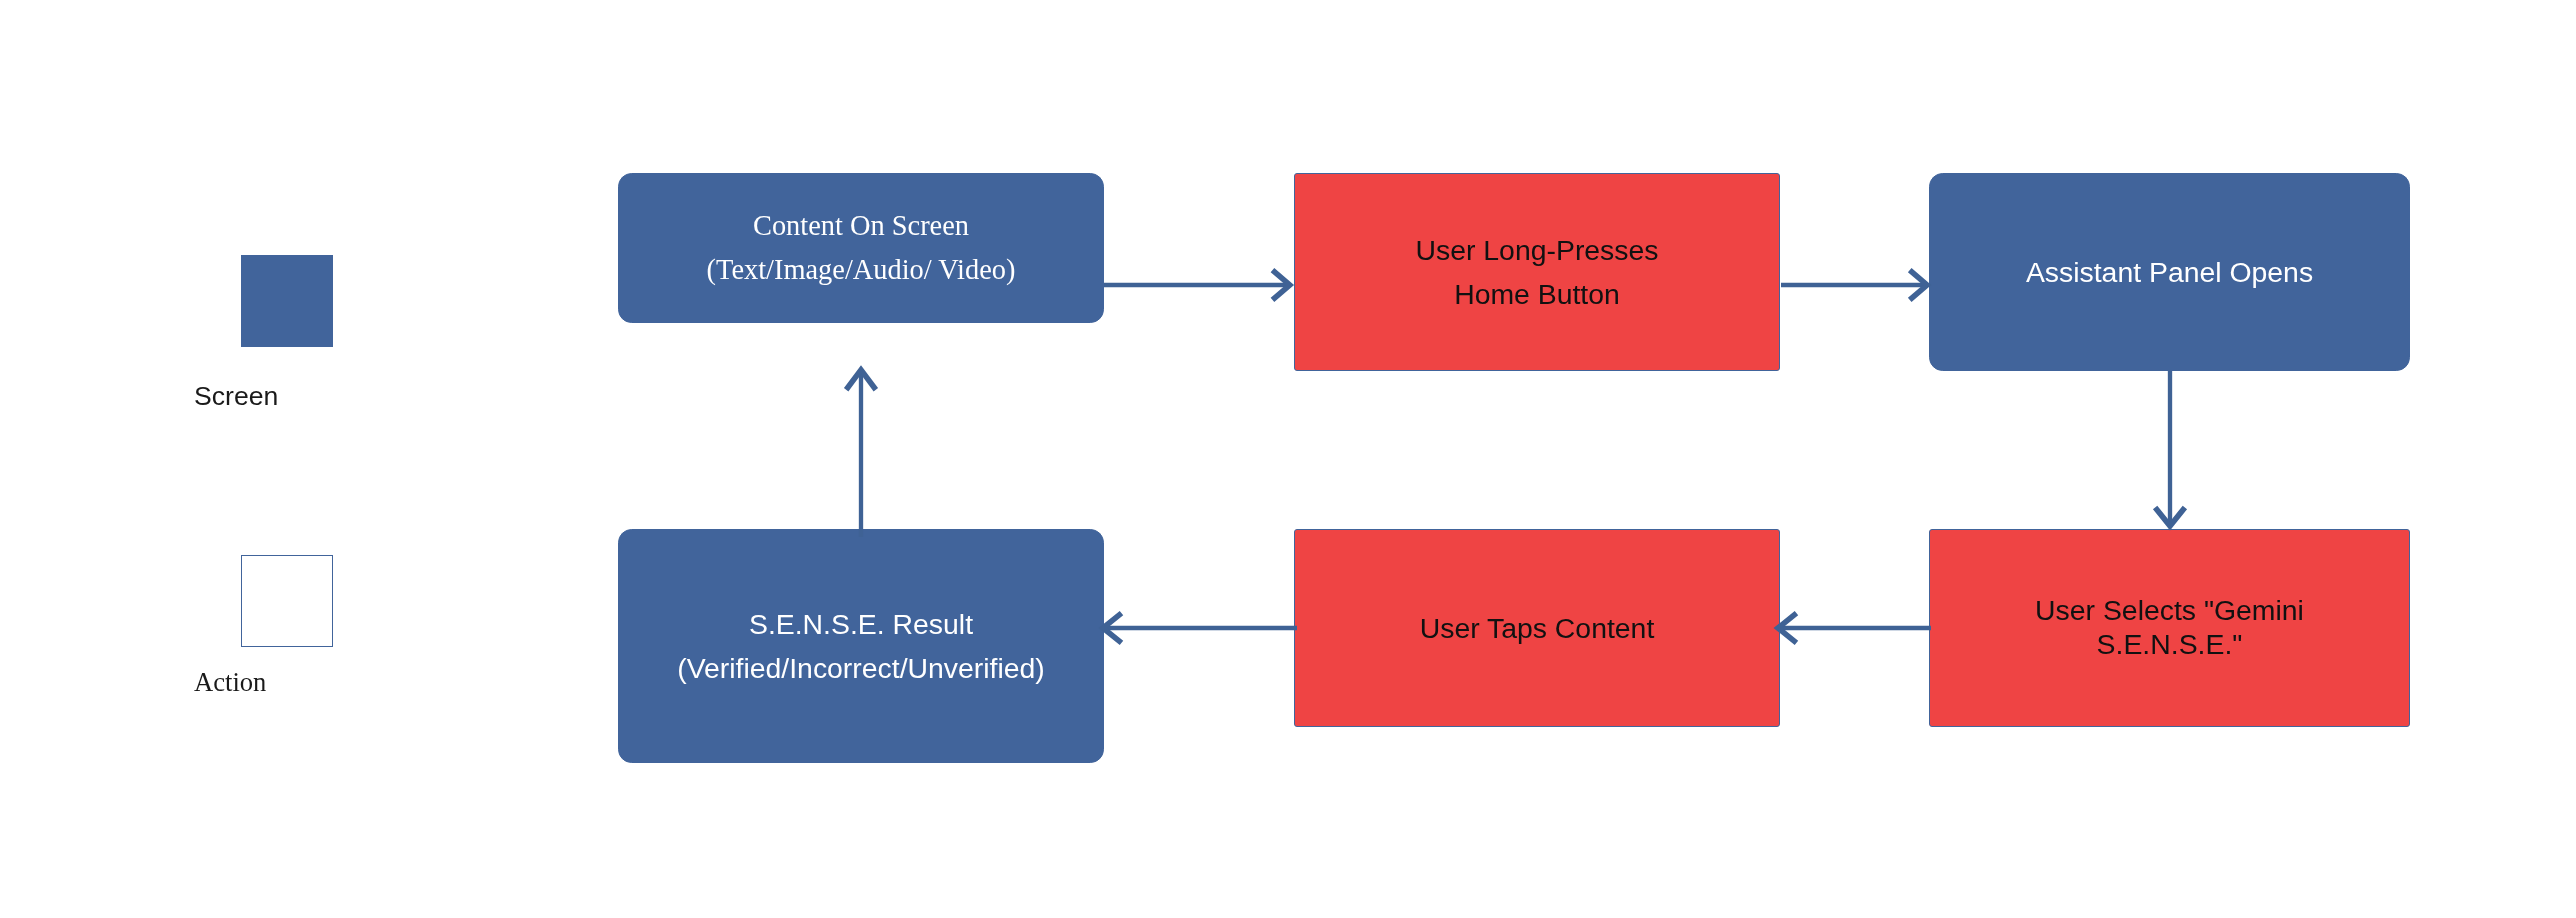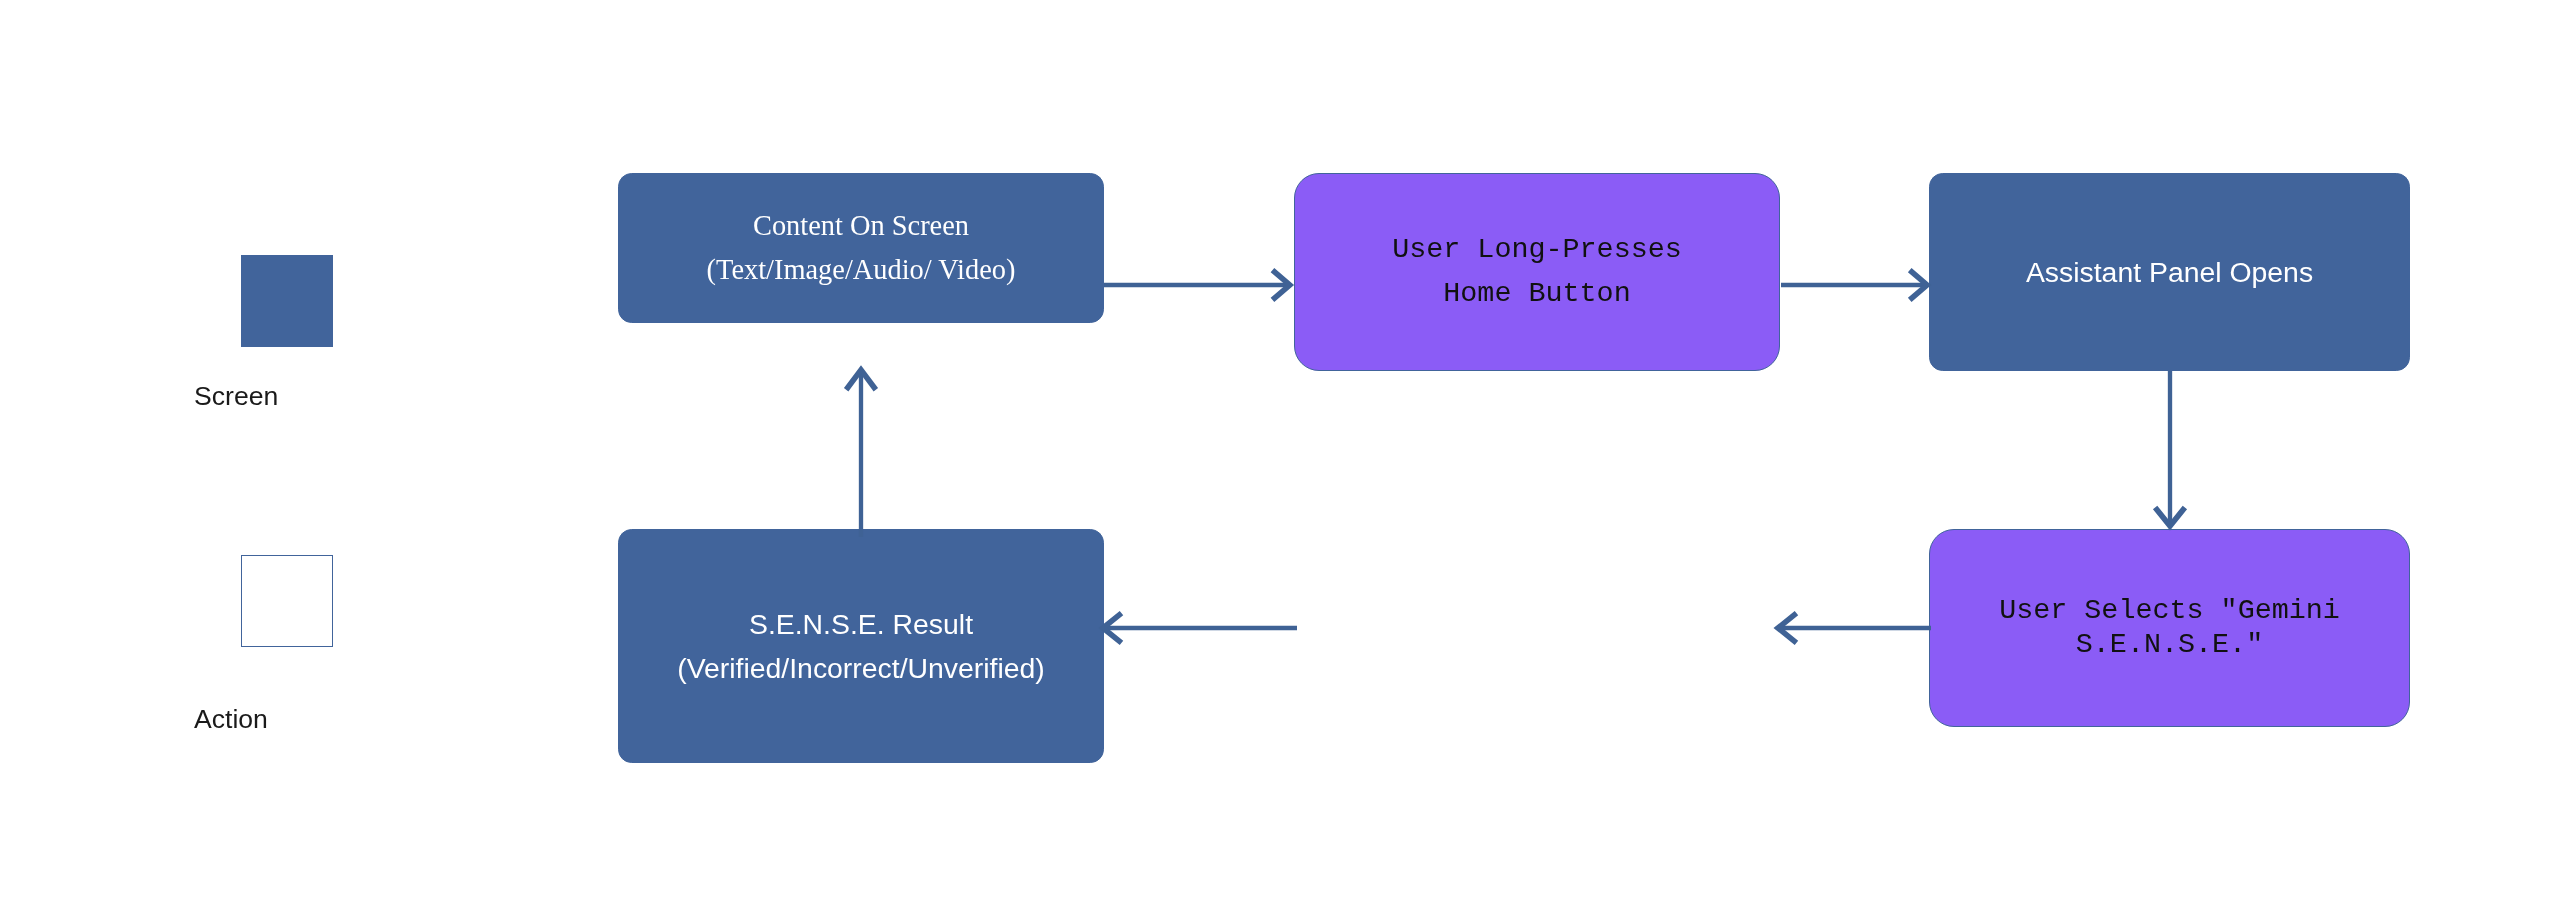--- a/index.html
+++ b/index.html
@@ -45,25 +45,24 @@
     justify-content:center;
     text-align:center;
   }
   .node.screen{
     background:#41649B;
     border:1.2px solid #41649B;
     border-radius:13.6px;
     color:#ffffff;
   }
   .node.action{
-    background:#8b5cf6;
+    background:#ef4444;
     border:1.9px solid #41649B;
-    border-radius:25px;
+    border-radius:3px;
     color:#111111;
-    font-family:Liberation Mono, monospace;
   }
   .node-line{
     font-size:28.4px;
     line-height:1.06;
     white-space:nowrap;
   }
   .node-line.l1{}
   .node-line.l2{margin-top:13px;}
   .node.single .node-line{margin-top:0;}
   .node.wrap .node-line{
@@ -80,21 +79,21 @@
 
 <div id="canvas">
 
   <div class="legend-item">
     <div class="legend-swatch filled" style="left:241px;top:255px;"></div>
     <div class="legend-label" style="left:194px;top:382px;">Screen</div>
   </div>
 
   <div class="legend-item">
     <div class="legend-swatch outline" style="left:241px;top:555px;"></div>
-    <div class="legend-label" style="left:194px;top:705px;">Action</div>
+    <div class="legend-label" style="left:194px;top:668px;font-family:Liberation Serif, serif;">Action</div>
   </div>
 
   <div class="node screen" style="left:618px;top:173px;width:486px;height:150px;font-family:Liberation Serif, serif;">
     <div class="node-line l1">Content On Screen</div>
     <div class="node-line l2">(Text/Image/Audio/ Video)</div>
   </div>
 
   <div class="node action" style="left:1294px;top:173px;width:486px;height:198px;">
     <div class="node-line l1">User Long-Presses</div>
     <div class="node-line l2">Home Button</div>
@@ -102,20 +101,23 @@
 
   <div class="node screen single" style="left:1929px;top:173px;width:481px;height:198px;">
     <div class="node-line l1">Assistant Panel Opens</div>
   </div>
 
   <div class="node screen" style="left:618px;top:529px;width:486px;height:234px;">
     <div class="node-line l1">S.E.N.S.E. Result</div>
     <div class="node-line l2" style="margin-left:-12.4px;margin-right:-12.4px;">(Verified/Incorrect/Unverified)</div>
   </div>
 
+  <div class="node action single" style="left:1294px;top:529px;width:486px;height:198px;">
+    <div class="node-line l1">User Taps Content</div>
+  </div>
 
   <div class="node action single wrap" style="left:1929px;top:529px;width:481px;height:198px;padding:0 49px;">
     <div class="node-line l1">User Selects "Gemini S.E.N.S.E."</div>
   </div>
 
   <div class="conn" style="left:1104px;top:254px;">
     <svg width="192" height="62" viewBox="0 0 310 100">
       <line x1="0" y1="50" x2="298" y2="50" stroke="#3F6295" stroke-width="7"></line>
       <polyline points="272,26 300,50 272,74" fill="none" stroke="#3F6295" stroke-width="9" stroke-linecap="butt" stroke-linejoin="miter"></polyline>
     </svg>

